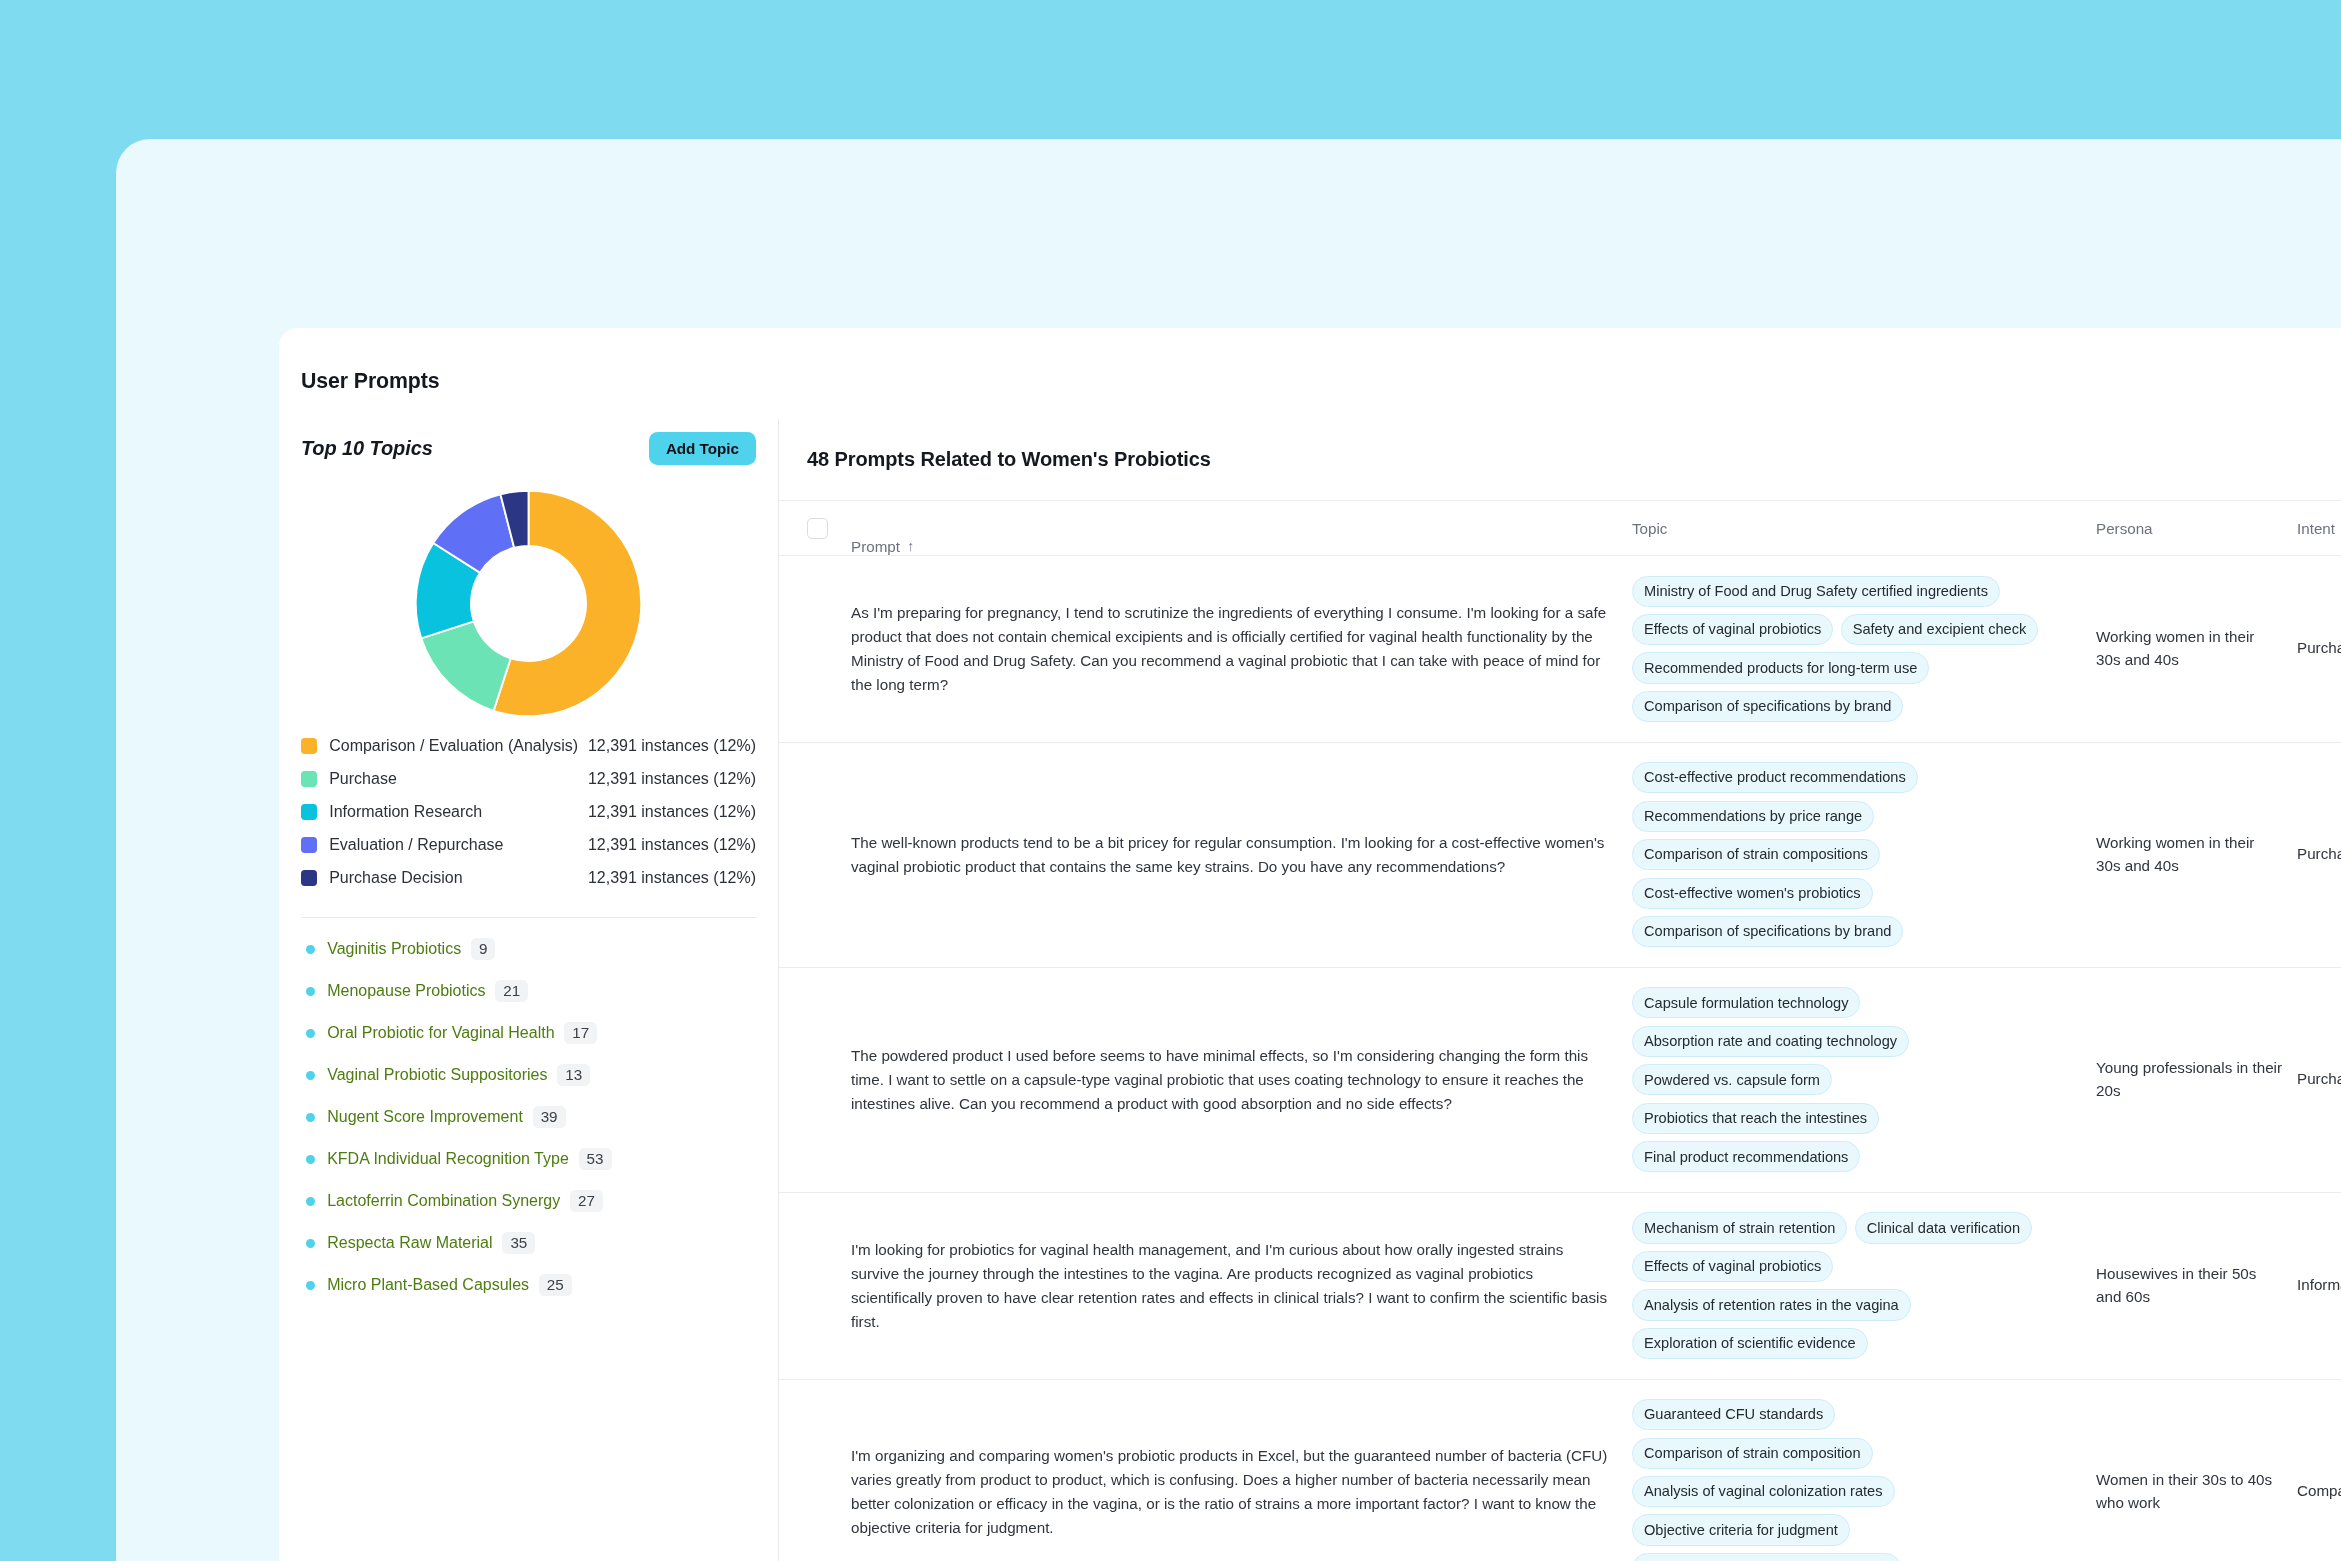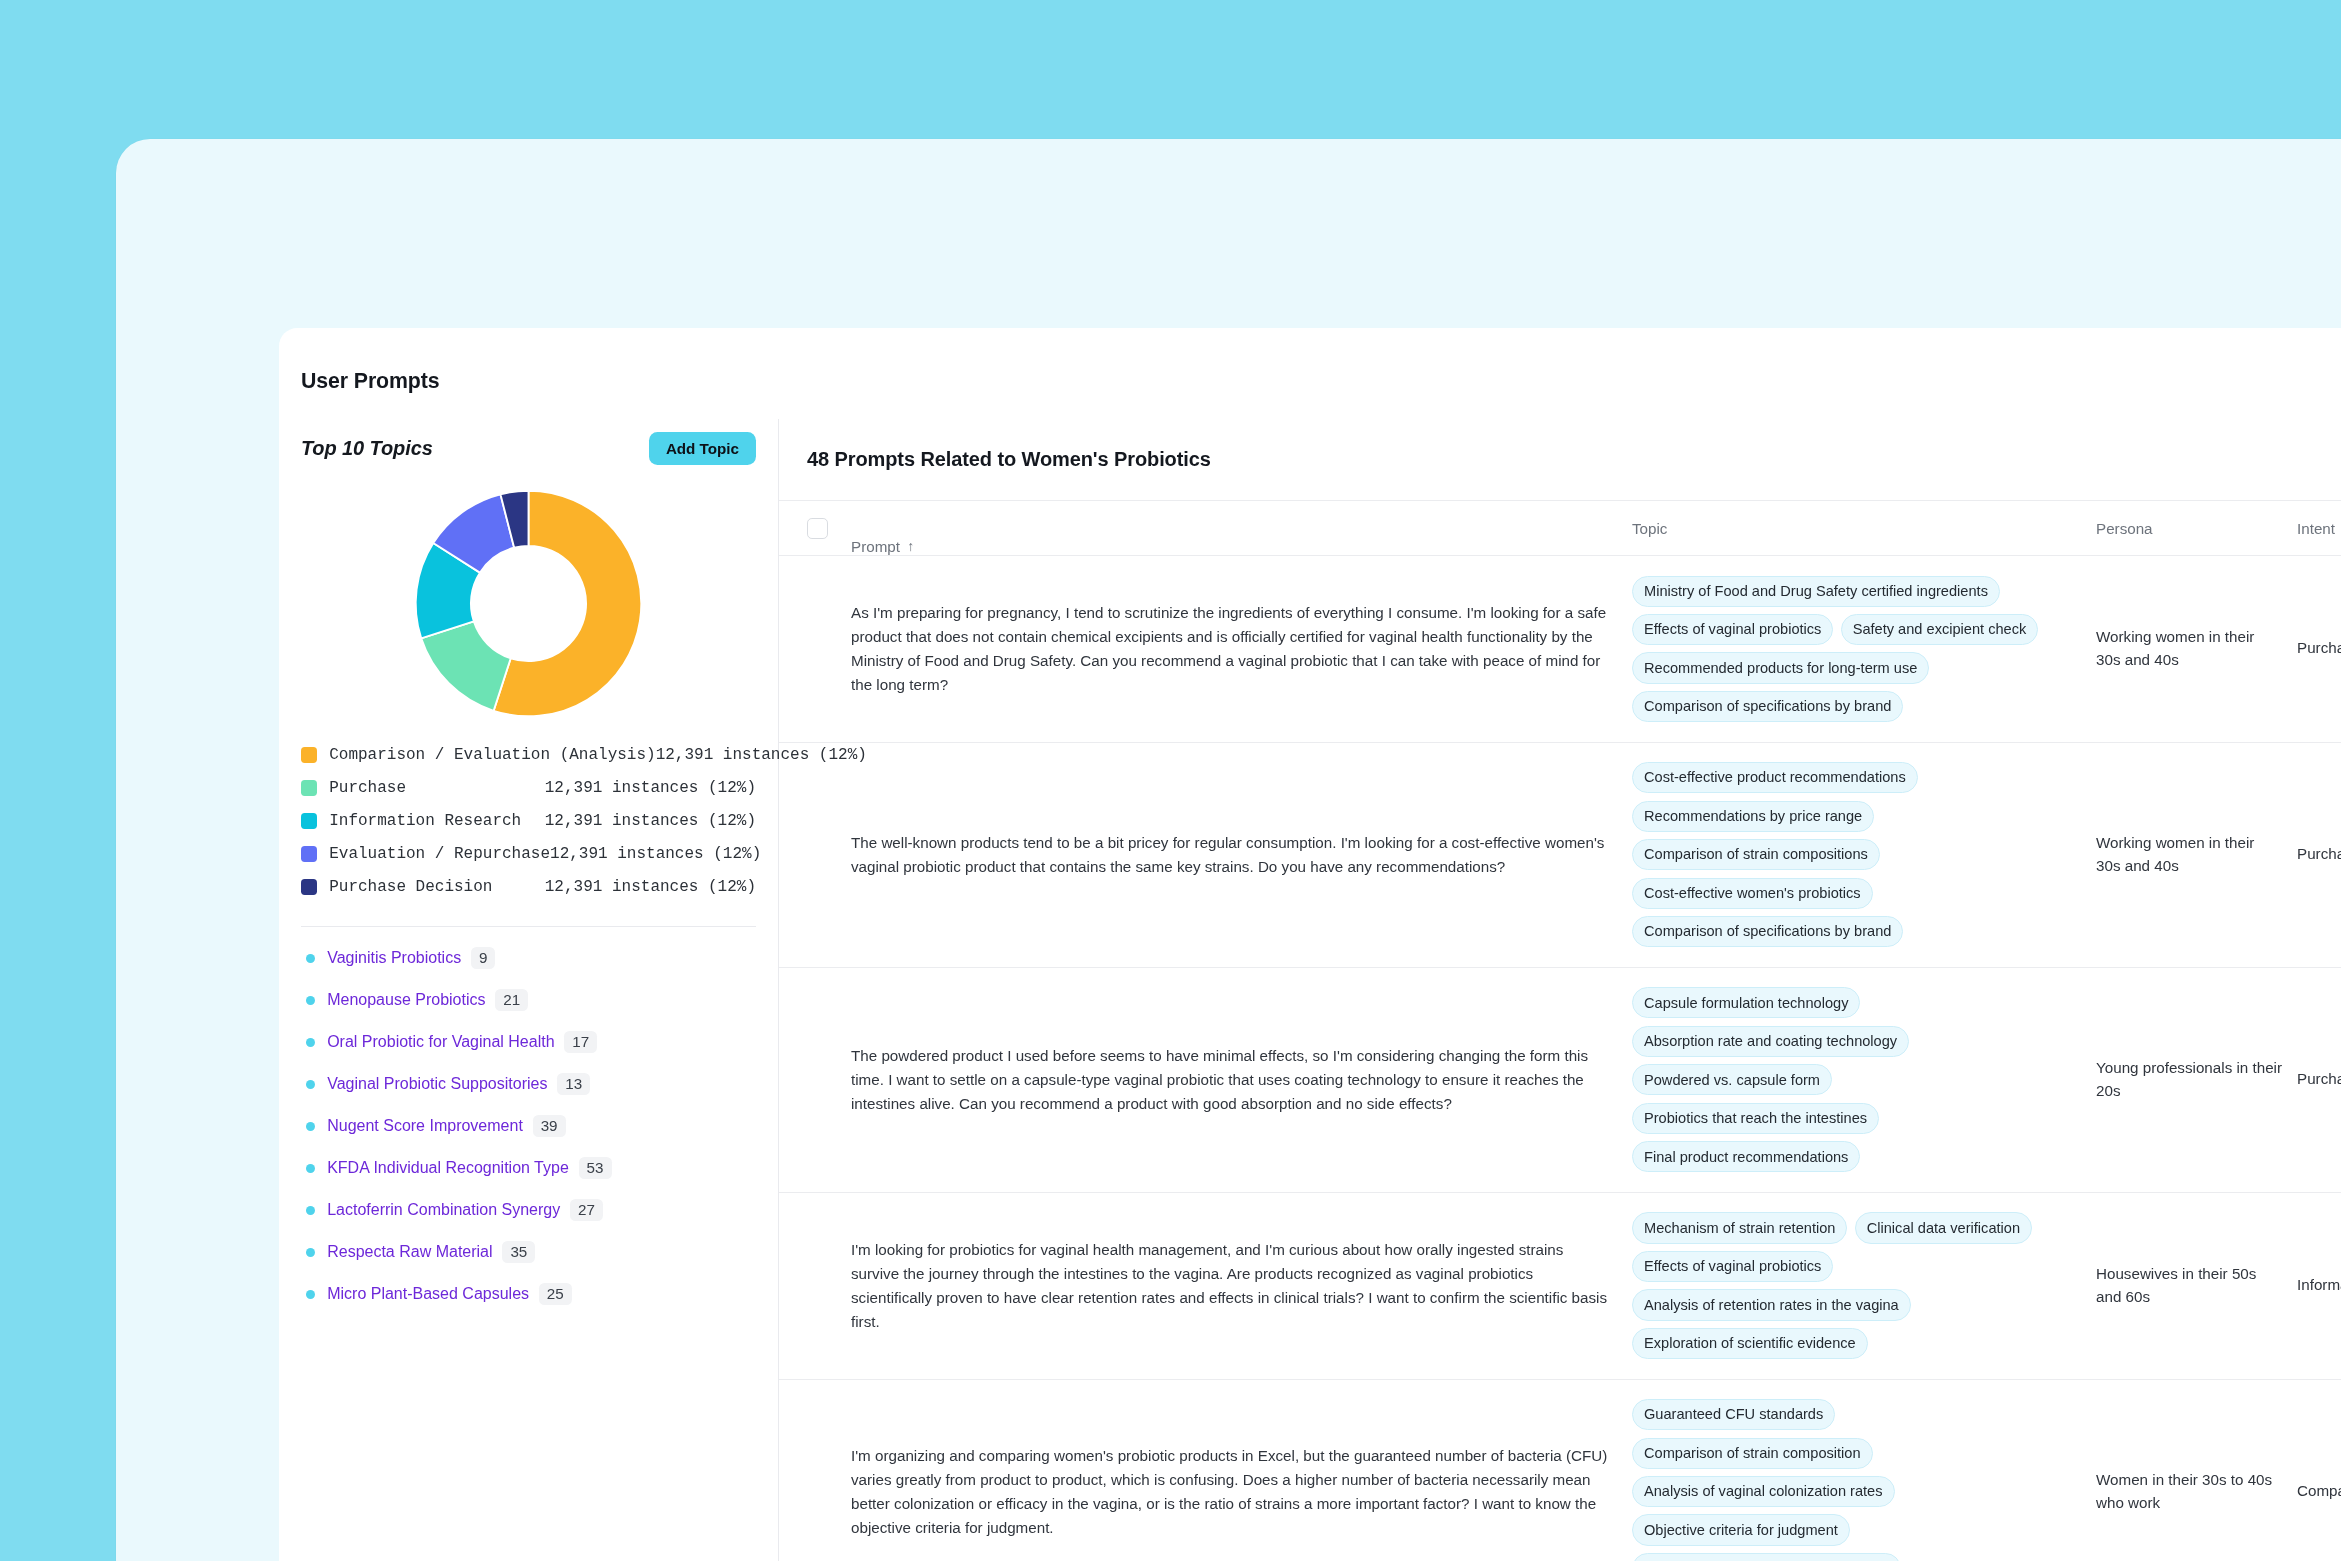--- a/index.html
+++ b/index.html
@@ -72,21 +72,21 @@
     padding: 9.1px 17px;
     cursor: pointer;
     line-height: 1;
   }
 
   
   .donut-wrap { height: 250px; display: flex; align-items: center; justify-content: center; }
   .donut { width: 235px; height: 235px; }
 
   
-  .legend { margin-top: 10px; padding-bottom: 7.3px; font-family: Liberation Mono, monospace; }
+  .legend { margin-top: 1px; padding-bottom: 7.3px; }
   .legend-row {
     display: flex; align-items: center;
     height: 33px;
   }
   .legend-sw { width: 16px; height: 16px; border-radius: 3.7px; flex: 0 0 16px; }
   .legend-label {
     margin-left: 12.2px; font-size: 16px; color: #2c3138;
     white-space: nowrap;
   }
   .legend-val {
@@ -98,21 +98,21 @@
   .topic-item {
     display: flex; align-items: center;
     height: 42px;
     padding: 0 16px 0 4.9px;
     border-radius: 8.5px;
     cursor: pointer;
     position: relative;
   }
   .topic-item.active { background: #f6f8f9; }
   .topic-dot { width: 9.1px; height: 9.1px; border-radius: 50%; background: #4fd3ec; flex: 0 0 9.1px; }
-  .topic-name { margin-left: 12.2px; font-size: 16px; color: #6d28d9; white-space: nowrap; }
+  .topic-name { margin-left: 12.2px; font-size: 16px; color: #4d7c0f; white-space: nowrap; }
   .topic-count {
     margin-left: 9.8px; font-size: 15.2px; color: #3a4049;
     background: #f2f3f5; border-radius: 5.5px; padding: 3px 8px; line-height: 1;
   }
   .topic-chev { margin-left: auto; color: #9aa1ab; font-size: 17px; line-height: 1; }
 
   
   .content-head {
     height: 81px; display: flex; align-items: center;
     padding: 0 28px 0 28px;

